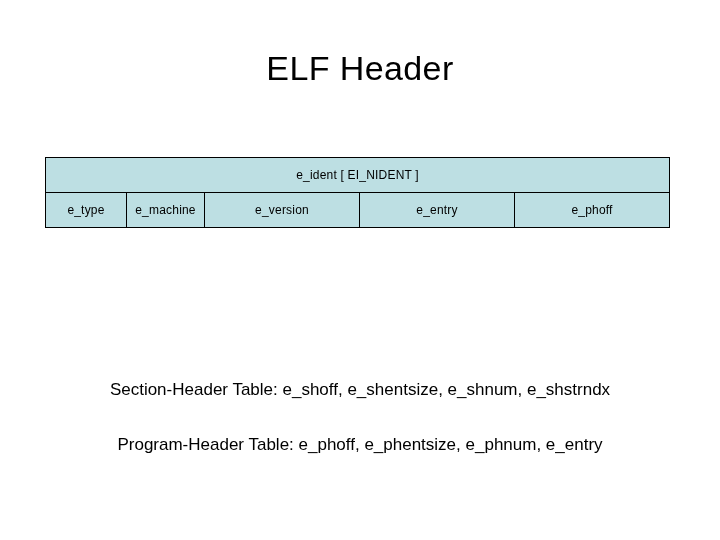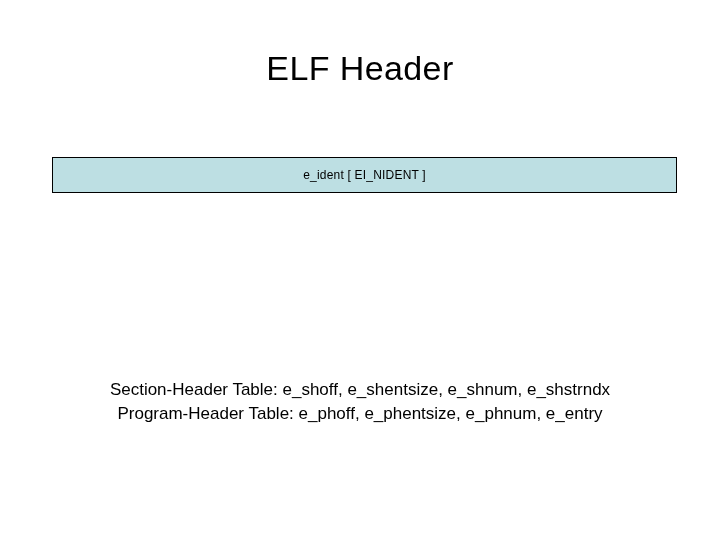--- a/index.html
+++ b/index.html
@@ -33,21 +33,21 @@
     font-weight: normal;
     line-height: 40px;
     letter-spacing: 0.4px;
     color: #000000;
     white-space: nowrap;
   }
 
   
   #elf-table {
     position: absolute;
-    left: 52px;
+    left: 45px;
     top: 157px;
     width: 604px;
     border-collapse: collapse;
     table-layout: fixed;
     font-size: 12px;
   }
   #elf-table td {
     border: 1px solid #000000;
     background: #bddfe3;
     text-align: center;
@@ -69,21 +69,21 @@
   .caption {
     position: absolute;
     width: 720px;
     text-align: center;
     font-size: 17px;
     line-height: 22px;
     color: #000000;
     white-space: nowrap;
   }
   #caption-section { top: 379px; }
-  #caption-program { top: 403px; }
+  #caption-program { top: 434px; }
 </style>
 </head>
 <body>
 
 <div id="slide">
 
   <div id="slide-title">ELF Header</div>
 
   <table id="elf-table">
     <colgroup>
@@ -95,20 +95,27 @@
       <col style="width:77px">
       <col style="width:78px">
       <col style="width:77px">
     </colgroup>
     <tbody>
 
       <tr>
         <td colspan="8">e_ident [ EI_NIDENT ]</td>
       </tr>
 
+      <tr>
+        <td colspan="1">e_type</td>
+        <td colspan="1">e_machine</td>
+        <td colspan="2">e_version</td>
+        <td colspan="2">e_entry</td>
+        <td colspan="2">e_phoff</td>
+      </tr>
 
 
 
     </tbody>
   </table>
 
   <div class="caption" id="caption-section">Section-Header Table:  e_shoff, e_shentsize, e_shnum, e_shstrndx</div>
 
   <div class="caption" id="caption-program">Program-Header Table:  e_phoff, e_phentsize, e_phnum, e_entry</div>
 

